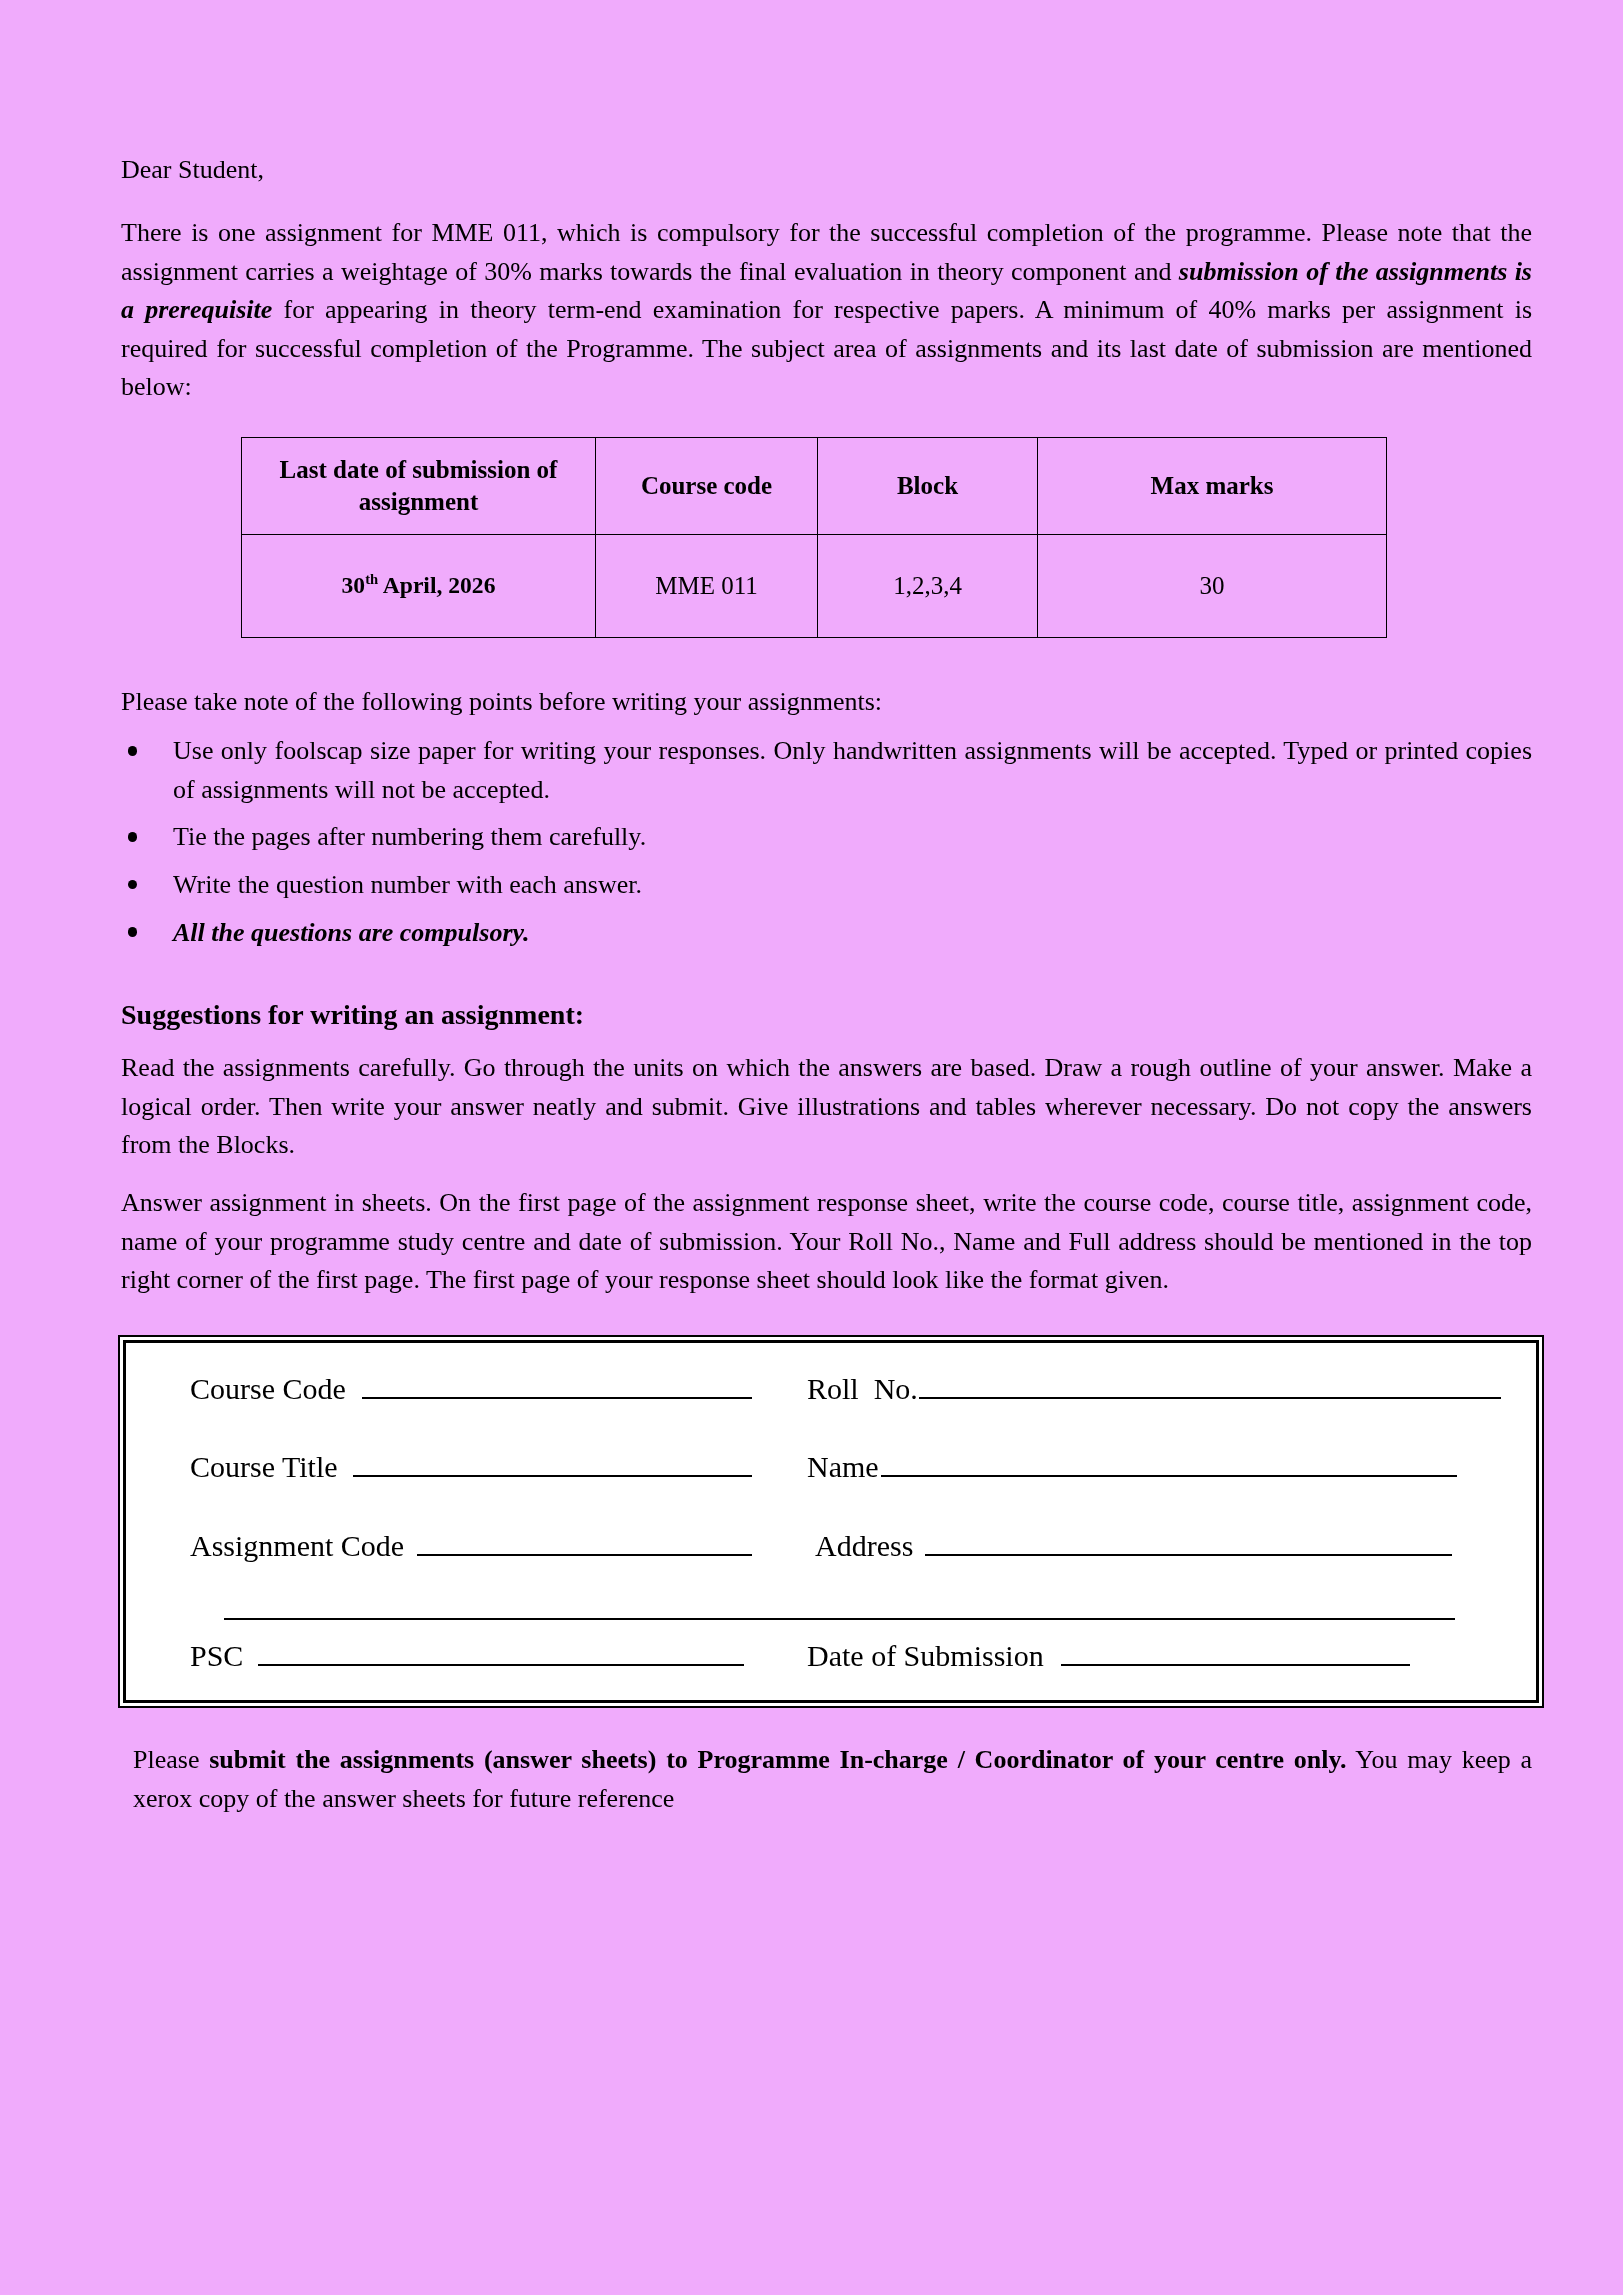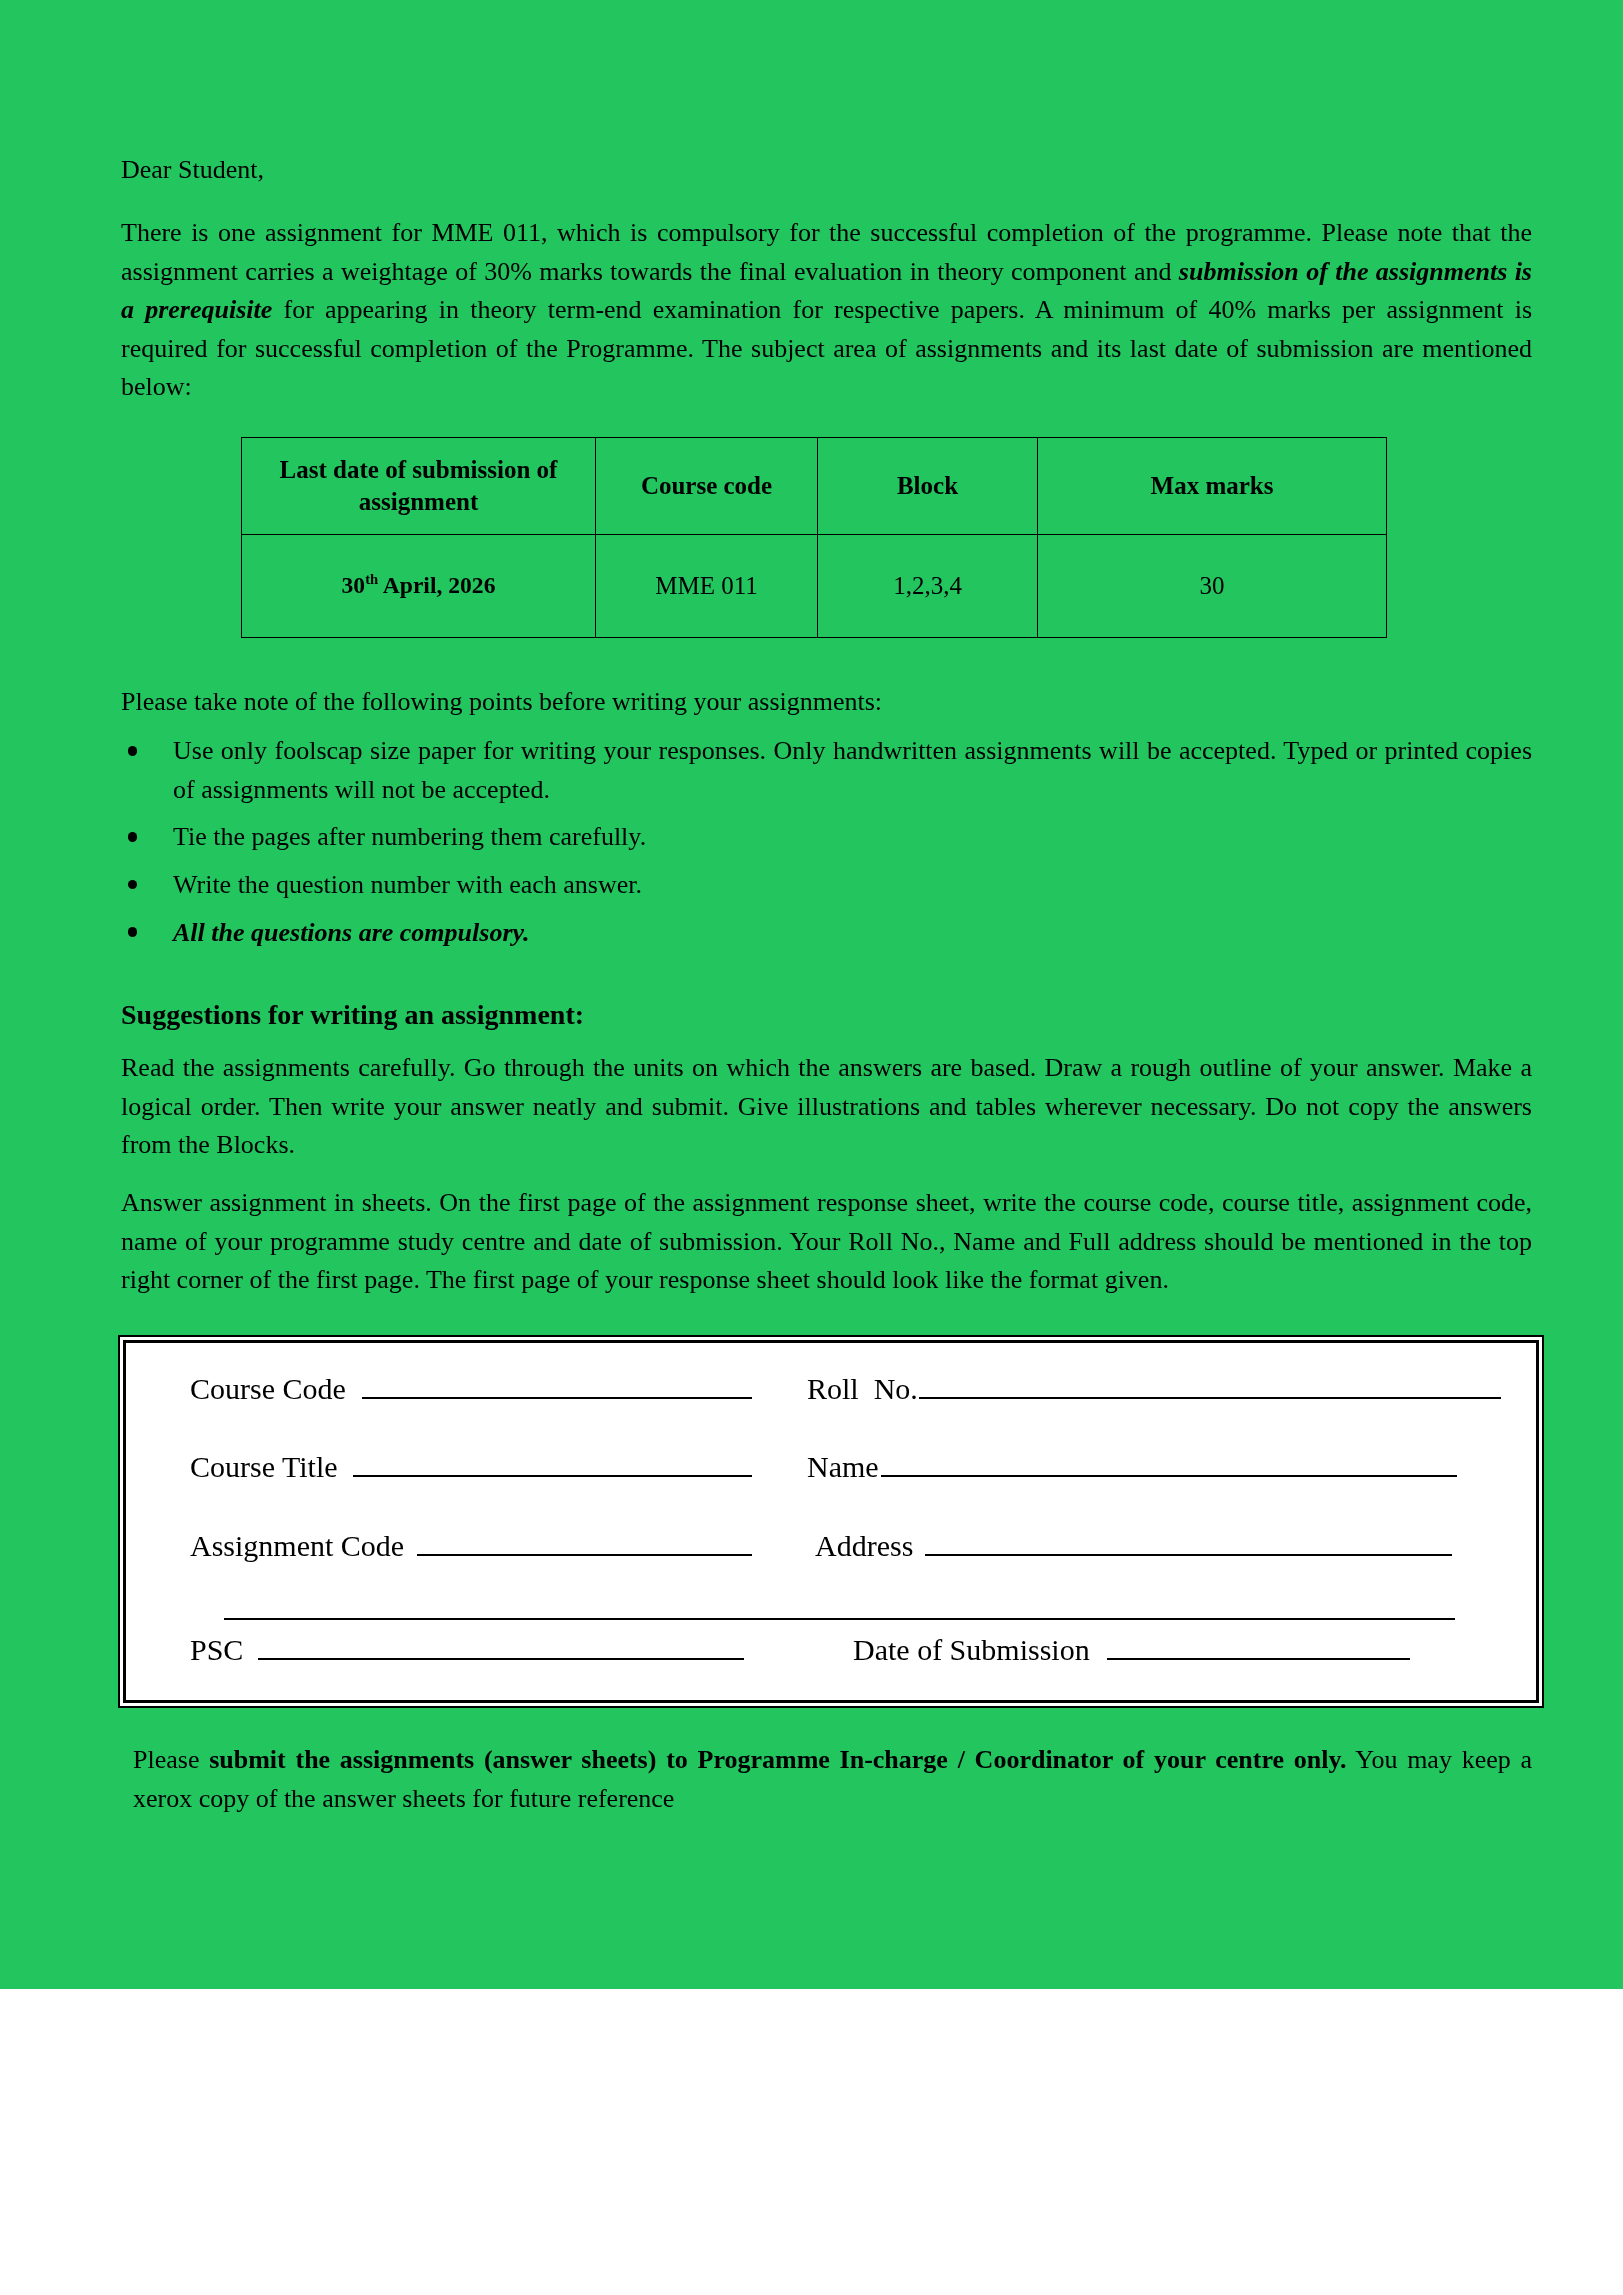--- a/index.html
+++ b/index.html
@@ -12,22 +12,22 @@
     height: 2295px;
     font-family: "Liberation Serif", "DejaVu Serif", serif;
     color: #000000;
     position: relative;
     overflow: hidden;
   }
   .page {
     position: absolute;
     left: 0; top: 0;
     width: 1624px;
-    height: 1989px;
-    background: #22c55e;
+    height: 2295px;
+    background: #f0abfc;
   }
   .content {
     position: absolute;
     left: 121px;
     top: 152px;
     width: 1411px;
   }
 
   
   .para {
@@ -251,21 +251,21 @@
             <span class="fline" style="margin-left:13px; margin-right:55px;"></span>
           </div>
           <div class="fcol-right">
             <span class="flabel">Address</span>
             <span class="fline" style="margin-left:11.8px; margin-right:84px;"></span>
           </div>
         </div>
 
         <div class="addr-cont" style="top:275px;"></div>
 
-        <div class="frow" style="top:286px;gap:46px;">
+        <div class="frow" style="top:292px;">
           <div class="fcol-left">
             <span class="flabel">PSC</span>
             <span class="fline" style="margin-left:14.4px; margin-right:63px;"></span>
           </div>
           <div class="fcol-right">
             <span class="flabel">Date of Submission</span>
             <span class="fline" style="margin-left:17px; margin-right:126px;"></span>
           </div>
         </div>
 

